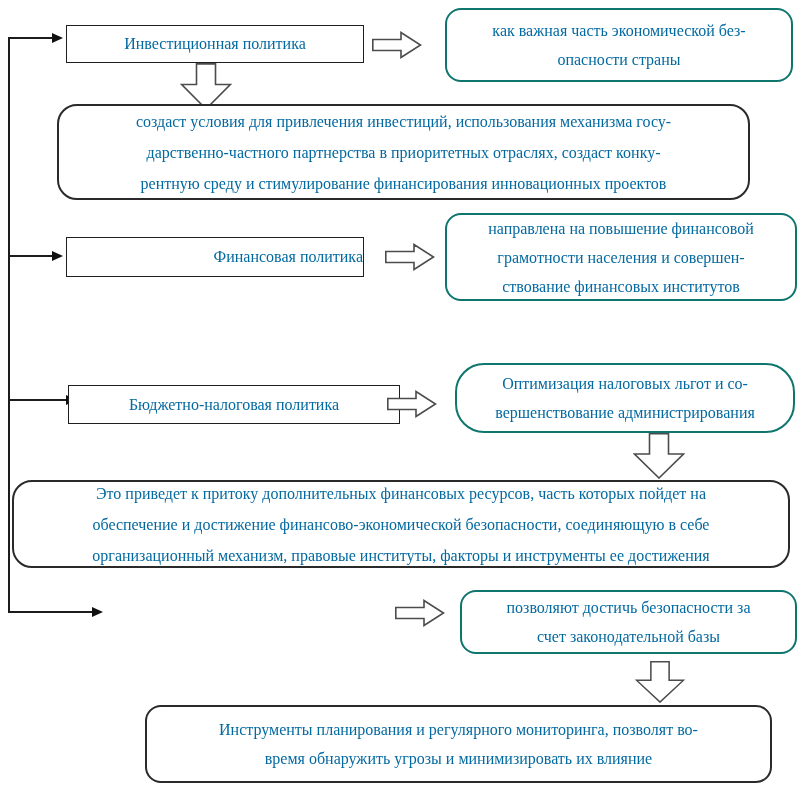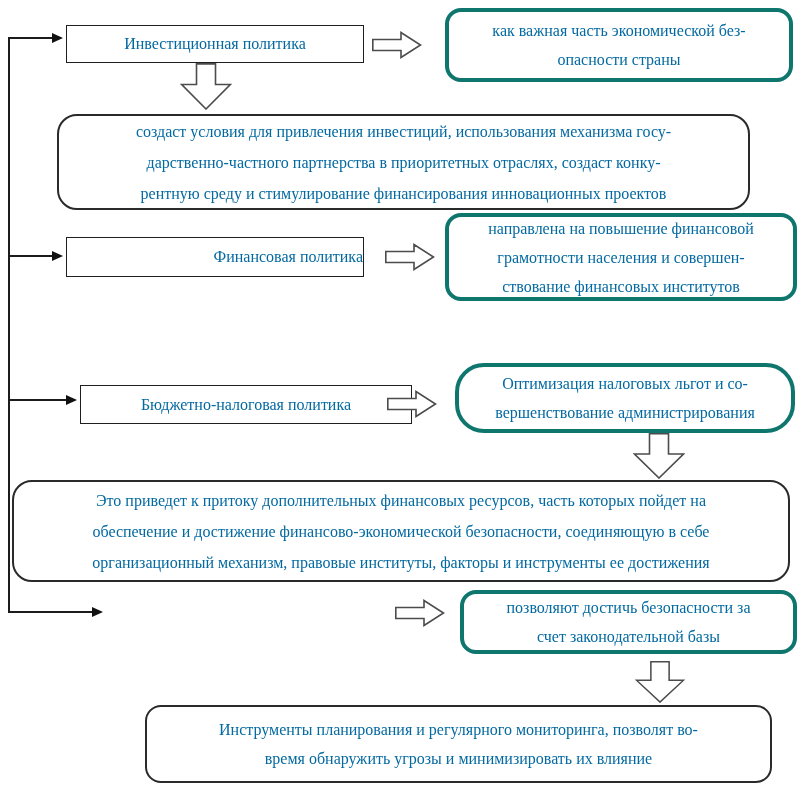--- a/index.html
+++ b/index.html
@@ -17,21 +17,21 @@
     box-sizing: border-box;
     display: flex;
     align-items: center;
     justify-content: center;
     text-align: center;
     background: #ffffff;
     font-size: 16px;
     line-height: 1.35;
   }
   .rect-box { border: 1.5px solid #1f1f1f; }
-  .round-box { border: 4px solid #0f766e; border-radius: 16px; }
+  .round-box { border: 2px solid #0f766e; border-radius: 16px; }
   .big-box   { border: 2px solid #2a2a2a; border-radius: 20px; }
   .multiline { white-space: pre-line; }
   .note-text    { line-height: 29px; }
   .outcome-text { line-height: 31px; }
   .line {
     position: absolute;
     background: #1c1c1c;
   }
   .arrowhead {
     position: absolute;
@@ -77,21 +77,21 @@
     <span>как важная часть экономической без-
 опасности страны</span>
   </div>
 
   <div class="block-arrow" style="left:180px; top:63px; width:52px; height:47px;">
     <svg viewBox="0 0 52 46" preserveAspectRatio="none">
       <polygon points="16.5,0.8 35.5,0.8 35.5,21 50.5,21 26,45 1.5,21 16.5,21"></polygon>
     </svg>
   </div>
 
-  <div class="node big-box multiline outcome-text" style="left:57px; top:114px; width:693px; height:96px;">
+  <div class="node big-box multiline outcome-text" style="left:57px; top:104px; width:693px; height:96px;">
     <span>создаст условия для привлечения инвестиций, использования механизма госу-
 дарственно-частного партнерства в приоритетных отраслях, создаст конку-
 рентную среду и стимулирование финансирования инновационных проектов</span>
   </div>
 
   <div class="node rect-box" style="left:66px; top:237px; width:298px; height:40px;justify-content:flex-end;">
     <span>Финансовая политика</span>
   </div>
 
   <div class="block-arrow" style="left:385px; top:243px; width:50px; height:28px;">
@@ -99,42 +99,42 @@
       <polygon points="0.8,8.5 29,8.5 29,1.5 48.5,14 29,26.5 29,19.5 0.8,19.5"></polygon>
     </svg>
   </div>
 
   <div class="node round-box multiline note-text" style="left:445px; top:213px; width:352px; height:88px;justify-content:center;">
     <span>направлена на повышение финансовой
 грамотности населения и совершен-
 ствование финансовых институтов</span>
   </div>
 
-  <div class="node rect-box" style="left:80px; top:385px; width:332px; height:39px;">
+  <div class="node rect-box" style="left:68px; top:385px; width:332px; height:39px;">
     <span>Бюджетно-налоговая политика</span>
   </div>
 
   <div class="block-arrow" style="left:387px; top:390px; width:50px; height:28px;">
     <svg viewBox="0 0 50 28" preserveAspectRatio="none">
       <polygon points="0.8,8.5 29,8.5 29,1.5 48.5,14 29,26.5 29,19.5 0.8,19.5"></polygon>
     </svg>
   </div>
 
   <div class="node round-box multiline note-text" style="left:455px; top:363px; width:340px; height:70px;border-radius:29px;">
     <span>Оптимизация налоговых льгот и со-
 вершенствование администрирования</span>
   </div>
 
   <div class="block-arrow" style="left:633px; top:433px; width:52px; height:46px;">
     <svg viewBox="0 0 52 46" preserveAspectRatio="none">
       <polygon points="16.5,0.8 35.5,0.8 35.5,21 50.5,21 26,45 1.5,21 16.5,21"></polygon>
     </svg>
   </div>
 
-  <div class="node big-box multiline outcome-text" style="left:12px; top:480px; width:778px; height:102px;">
+  <div class="node big-box multiline outcome-text" style="left:12px; top:480px; width:778px; height:88px;">
     <span>Это приведет к притоку дополнительных финансовых ресурсов, часть которых пойдет на
 обеспечение и достижение финансово-экономической безопасности, соединяющую в себе
 организационный механизм, правовые институты, факторы и инструменты ее достижения</span>
   </div>
 
 
   <div class="block-arrow" style="left:395px; top:599px; width:50px; height:28px;">
     <svg viewBox="0 0 50 28" preserveAspectRatio="none">
       <polygon points="0.8,8.5 29,8.5 29,1.5 48.5,14 29,26.5 29,19.5 0.8,19.5"></polygon>
     </svg>

